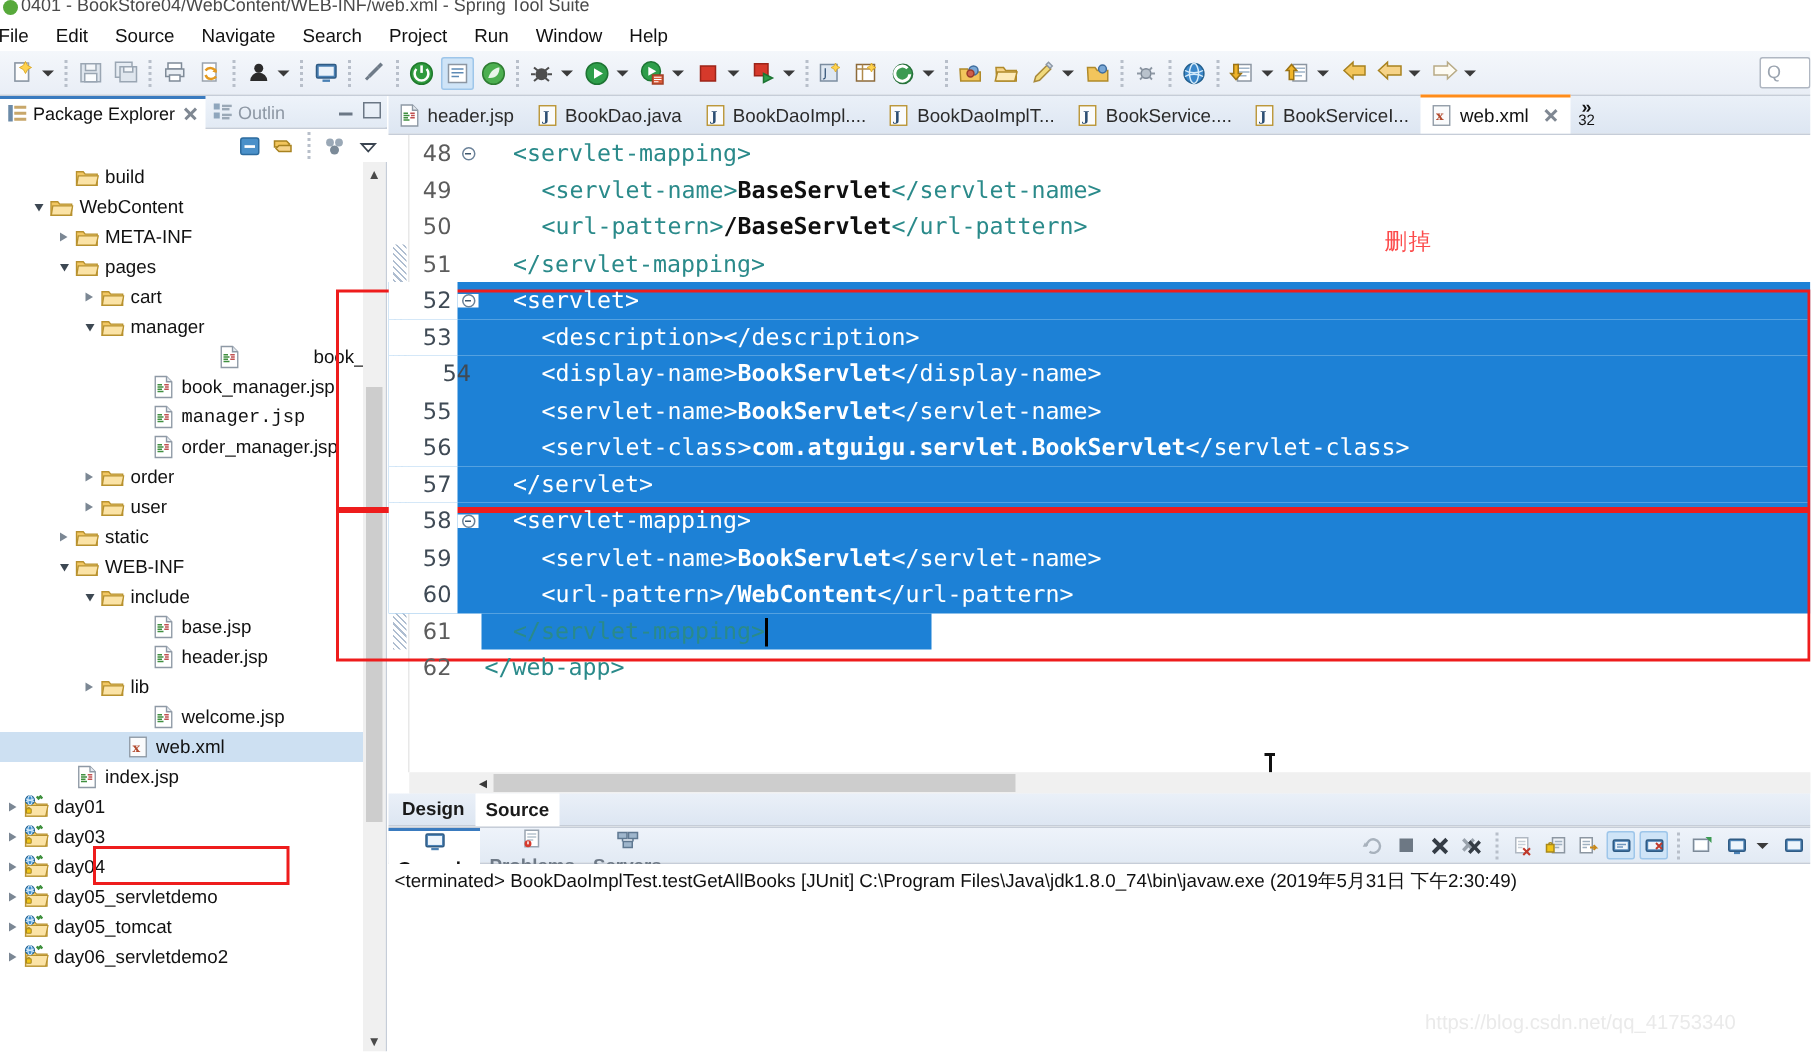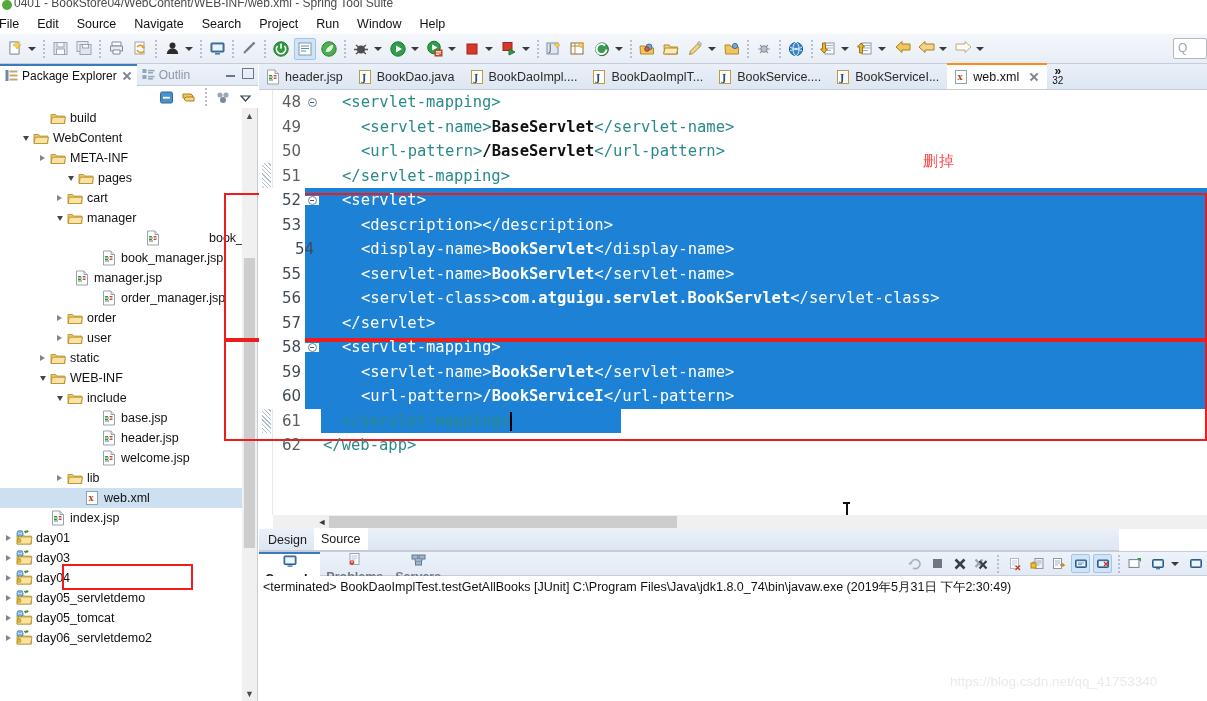--- a/index.html
+++ b/index.html
@@ -283,24 +283,24 @@
   .hscroll .hsthumb {
     position: absolute; left: 56px; top: 1px; width: 348px; height: 12px;
     background: #cdcdcd;
   }
   .hscroll .hstrack {
     position: absolute; left: 0; top: 0; width: 934px; height: 14px;
     background: #f0f0f0;
   }
 
   .ds-tabs {
-    position: absolute; left: 0; top: 465px; width: 860px; height: 22px;
+    position: absolute; left: 0; top: 465px; width: 948px; height: 22px;
     background: linear-gradient(#eaf0f8, #dde6f2);
     border-bottom: 1px solid #c6cdd8;
-    display: flex; align-items: flex-end; padding-left: 2px;
+    display: flex; padding-left: 2px; font-weight: bold;
   }
   .ds-tab {
     height: 20px; line-height: 20px; padding: 0 7px; font-size: 12.5px;
     color: #1a1a1a;
   }
   .ds-tab.active { background: #ffffff; height: 22px; line-height: 22px; }
 
   
   .console {
     position: absolute; left: 0; top: 487px; width: 948px; height: 150px;
@@ -697,21 +697,21 @@
             <span class="chev-r"></span>
           </div>
           <div class="ticon">
             <svg width="16" height="14" viewBox="0 0 16 14">
               <path d="M1 3.5 h4.5 l1.3 1.6 h8 v7.4 h-13.8z" fill="#f2c763" stroke="#b8922f" stroke-width=".9"></path>
               <path d="M2.2 6.2 h13.3 l-1.4 6.3 h-12.9z" fill="#fbe3a6" stroke="#b8922f" stroke-width=".9"></path>
             </svg>
           </div>
           <div class="tlabel">META-INF</div>
         </div>
-        <div class="trow" style="padding-left: 36px; margin-left: 28px;">
+        <div class="trow" style="padding-left: 36px;">
           <div class="twist">
             <span class="chev-d"></span>
           </div>
           <div class="ticon">
             <svg width="16" height="14" viewBox="0 0 16 14">
               <path d="M1 3.5 h4.5 l1.3 1.6 h8 v7.4 h-13.8z" fill="#f2c763" stroke="#b8922f" stroke-width=".9"></path>
               <path d="M2.2 6.2 h13.3 l-1.4 6.3 h-12.9z" fill="#fbe3a6" stroke="#b8922f" stroke-width=".9"></path>
             </svg>
           </div>
           <div class="tlabel">pages</div>
@@ -757,21 +757,21 @@
           <div class="ticon">
             <svg width="14" height="16" viewBox="0 0 14 16">
               <path d="M1.5 1 h7.5 l3.5 3.5 v10.5 h-11z" fill="#ffffff" stroke="#8e99a5" stroke-width=".9"></path>
               <path d="M9 1 v3.5 h3.5" fill="#e4e9ef" stroke="#8e99a5" stroke-width=".9"></path>
               <path d="M3 6.5h3M3 8h4M3 9.5h3M3 11h4" stroke="#3f8f3f" stroke-width="1"></path>
               <path d="M7.5 6.5h3M8 8h2.5M7.5 9.5h3" stroke="#c05050" stroke-width="1"></path>
             </svg>
           </div>
           <div class="tlabel">book_manager.jsp</div>
         </div>
-        <div class="trow" style="padding-left: 60px;">
+        <div class="trow" style="padding-left: 87px; font-family: Liberation Mono, monospace;">
           <div class="twist"></div>
           <div class="ticon">
             <svg width="14" height="16" viewBox="0 0 14 16">
               <path d="M1.5 1 h7.5 l3.5 3.5 v10.5 h-11z" fill="#ffffff" stroke="#8e99a5" stroke-width=".9"></path>
               <path d="M9 1 v3.5 h3.5" fill="#e4e9ef" stroke="#8e99a5" stroke-width=".9"></path>
               <path d="M3 6.5h3M3 8h4M3 9.5h3M3 11h4" stroke="#3f8f3f" stroke-width="1"></path>
               <path d="M7.5 6.5h3M8 8h2.5M7.5 9.5h3" stroke="#c05050" stroke-width="1"></path>
             </svg>
           </div>
           <div class="tlabel">manager.jsp</div>
@@ -865,43 +865,43 @@
           <div class="ticon">
             <svg width="14" height="16" viewBox="0 0 14 16">
               <path d="M1.5 1 h7.5 l3.5 3.5 v10.5 h-11z" fill="#ffffff" stroke="#8e99a5" stroke-width=".9"></path>
               <path d="M9 1 v3.5 h3.5" fill="#e4e9ef" stroke="#8e99a5" stroke-width=".9"></path>
               <path d="M3 6.5h3M3 8h4M3 9.5h3M3 11h4" stroke="#3f8f3f" stroke-width="1"></path>
               <path d="M7.5 6.5h3M8 8h2.5M7.5 9.5h3" stroke="#c05050" stroke-width="1"></path>
             </svg>
           </div>
           <div class="tlabel">header.jsp</div>
         </div>
+        <div class="trow" style="padding-left: 53px;">
+          <div class="twist">
+            <span class="chev-r"></span>
+          </div>
+          <div class="ticon">
+            <svg width="16" height="14" viewBox="0 0 16 14">
+              <path d="M1 3.5 h4.5 l1.3 1.6 h8 v7.4 h-13.8z" fill="#f2c763" stroke="#b8922f" stroke-width=".9"></path>
+              <path d="M2.2 6.2 h13.3 l-1.4 6.3 h-12.9z" fill="#fbe3a6" stroke="#b8922f" stroke-width=".9"></path>
+            </svg>
+          </div>
+          <div class="tlabel">lib</div>
+        </div>
         <div class="trow" style="padding-left: 87px;">
           <div class="twist"></div>
           <div class="ticon">
             <svg width="14" height="16" viewBox="0 0 14 16">
               <path d="M1.5 1 h7.5 l3.5 3.5 v10.5 h-11z" fill="#ffffff" stroke="#8e99a5" stroke-width=".9"></path>
               <path d="M9 1 v3.5 h3.5" fill="#e4e9ef" stroke="#8e99a5" stroke-width=".9"></path>
               <path d="M3 6.5h3M3 8h4M3 9.5h3M3 11h4" stroke="#3f8f3f" stroke-width="1"></path>
               <path d="M7.5 6.5h3M8 8h2.5M7.5 9.5h3" stroke="#c05050" stroke-width="1"></path>
             </svg>
           </div>
           <div class="tlabel">welcome.jsp</div>
-        </div>
-        <div class="trow" style="padding-left: 53px;">
-          <div class="twist">
-            <span class="chev-r"></span>
-          </div>
-          <div class="ticon">
-            <svg width="16" height="14" viewBox="0 0 16 14">
-              <path d="M1 3.5 h4.5 l1.3 1.6 h8 v7.4 h-13.8z" fill="#f2c763" stroke="#b8922f" stroke-width=".9"></path>
-              <path d="M2.2 6.2 h13.3 l-1.4 6.3 h-12.9z" fill="#fbe3a6" stroke="#b8922f" stroke-width=".9"></path>
-            </svg>
-          </div>
-          <div class="tlabel">lib</div>
         </div>
         <div class="trow selected" style="padding-left: 70px;">
           <div class="twist"></div>
           <div class="ticon">
             <svg width="14" height="16" viewBox="0 0 14 16">
               <rect x="1.5" y="1.5" width="11" height="13" fill="#fafbfc" stroke="#8e99a5" stroke-width=".9"></rect>
               <text x="3.4" y="11.2" font-size="8.5" font-family="DejaVu Serif" fill="#b24a2e" font-weight="bold">x</text>
             </svg>
           </div>
           <div class="tlabel">web.xml</div>
@@ -1121,21 +1121,21 @@
           <div class="cline"><div class="lnum" style="position: relative; z-index: 2;">50</div><div class="fold" style="position: relative; z-index: 2;"></div><div class="ctext" style="position: relative; z-index: 2; padding-left: 42px;"><span class="tag">&lt;url-pattern&gt;</span><span class="txt">/BaseServlet</span><span class="tag">&lt;/url-pattern&gt;</span></div></div>
           <div class="cline"><div class="lnum" style="position: relative; z-index: 2;">51</div><div class="fold" style="position: relative; z-index: 2;"></div><div class="ctext" style="position: relative; z-index: 2; padding-left: 23px;"><span class="tag">&lt;/servlet-mapping&gt;</span></div></div>
           <div class="cline sel"><div class="lnum" style="position: relative; z-index: 2;">52</div><div class="fold" style="position: relative; z-index: 2;"><span class="fold-box"></span></div><div class="ctext" style="position: relative; z-index: 2; padding-left: 23px;"><span class="tag">&lt;servlet&gt;</span></div></div>
           <div class="cline sel"><div class="lnum" style="position: relative; z-index: 2;">53</div><div class="fold" style="position: relative; z-index: 2;"></div><div class="ctext" style="position: relative; z-index: 2; padding-left: 42px;"><span class="tag">&lt;description&gt;&lt;/description&gt;</span></div></div>
           <div class="cline sel"><div class="lnum" style="position: relative; z-index: 2; padding-left: 36px;">54</div><div class="fold" style="position: relative; z-index: 2;"></div><div class="ctext" style="position: relative; z-index: 2; padding-left: 42px;"><span class="tag">&lt;display-name&gt;</span><span class="txt">BookServlet</span><span class="tag">&lt;/display-name&gt;</span></div></div>
           <div class="cline sel"><div class="lnum" style="position: relative; z-index: 2;">55</div><div class="fold" style="position: relative; z-index: 2;"></div><div class="ctext" style="position: relative; z-index: 2; padding-left: 42px;"><span class="tag">&lt;servlet-name&gt;</span><span class="txt">BookServlet</span><span class="tag">&lt;/servlet-name&gt;</span></div></div>
           <div class="cline sel"><div class="lnum" style="position: relative; z-index: 2;">56</div><div class="fold" style="position: relative; z-index: 2;"></div><div class="ctext" style="position: relative; z-index: 2; padding-left: 42px;"><span class="tag">&lt;servlet-class&gt;</span><span class="txt">com.atguigu.servlet.BookServlet</span><span class="tag">&lt;/servlet-class&gt;</span></div></div>
           <div class="cline sel"><div class="lnum" style="position: relative; z-index: 2;">57</div><div class="fold" style="position: relative; z-index: 2;"></div><div class="ctext" style="position: relative; z-index: 2; padding-left: 23px;"><span class="tag">&lt;/servlet&gt;</span></div></div>
           <div class="cline sel"><div class="lnum" style="position: relative; z-index: 2;">58</div><div class="fold" style="position: relative; z-index: 2;"><span class="fold-box"></span></div><div class="ctext" style="position: relative; z-index: 2; padding-left: 23px;"><span class="tag">&lt;servlet-mapping&gt;</span></div></div>
           <div class="cline sel"><div class="lnum" style="position: relative; z-index: 2;">59</div><div class="fold" style="position: relative; z-index: 2;"></div><div class="ctext" style="position: relative; z-index: 2; padding-left: 42px;"><span class="tag">&lt;servlet-name&gt;</span><span class="txt">BookServlet</span><span class="tag">&lt;/servlet-name&gt;</span></div></div>
-          <div class="cline sel"><div class="lnum" style="position: relative; z-index: 2;">60</div><div class="fold" style="position: relative; z-index: 2;"></div><div class="ctext" style="position: relative; z-index: 2; padding-left: 42px;"><span class="tag">&lt;url-pattern&gt;</span><span class="txt">/BookServiceI</span><span class="tag">&lt;/url-pattern&gt;</span></div></div>
+          <div class="cline sel"><div class="lnum" style="position: relative; z-index: 2;">60</div><div class="fold" style="position: relative; z-index: 2;"></div><div class="ctext" style="position: relative; z-index: 2; padding-left: 42px;"><span class="tag">&lt;url-pattern&gt;</span><span class="txt">/WebContent</span><span class="tag">&lt;/url-pattern&gt;</span></div></div>
           <div class="cline"><div class="sel-partial-bg" style="width: 300px; left: 62px;"></div><div class="lnum" style="position: relative; z-index: 2;">61</div><div class="fold" style="position: relative; z-index: 2;"></div><div class="ctext" style="position: relative; z-index: 2; padding-left: 23px;"><span class="tag">&lt;/servlet-mapping&gt;</span><span class="caret"></span></div></div>
           <div class="cline"><div class="lnum" style="position: relative; z-index: 2;">62</div><div class="fold" style="position: relative; z-index: 2;"></div><div class="ctext" style="position: relative; z-index: 2; padding-left: 4px;"><span class="tag">&lt;/web-app&gt;</span></div></div>
         </div>
       <div class="mouse-ibeam">
           <span></span>
         </div>
     </div>
 
     <div class="hscroll">
       <div class="hstrack"></div>

